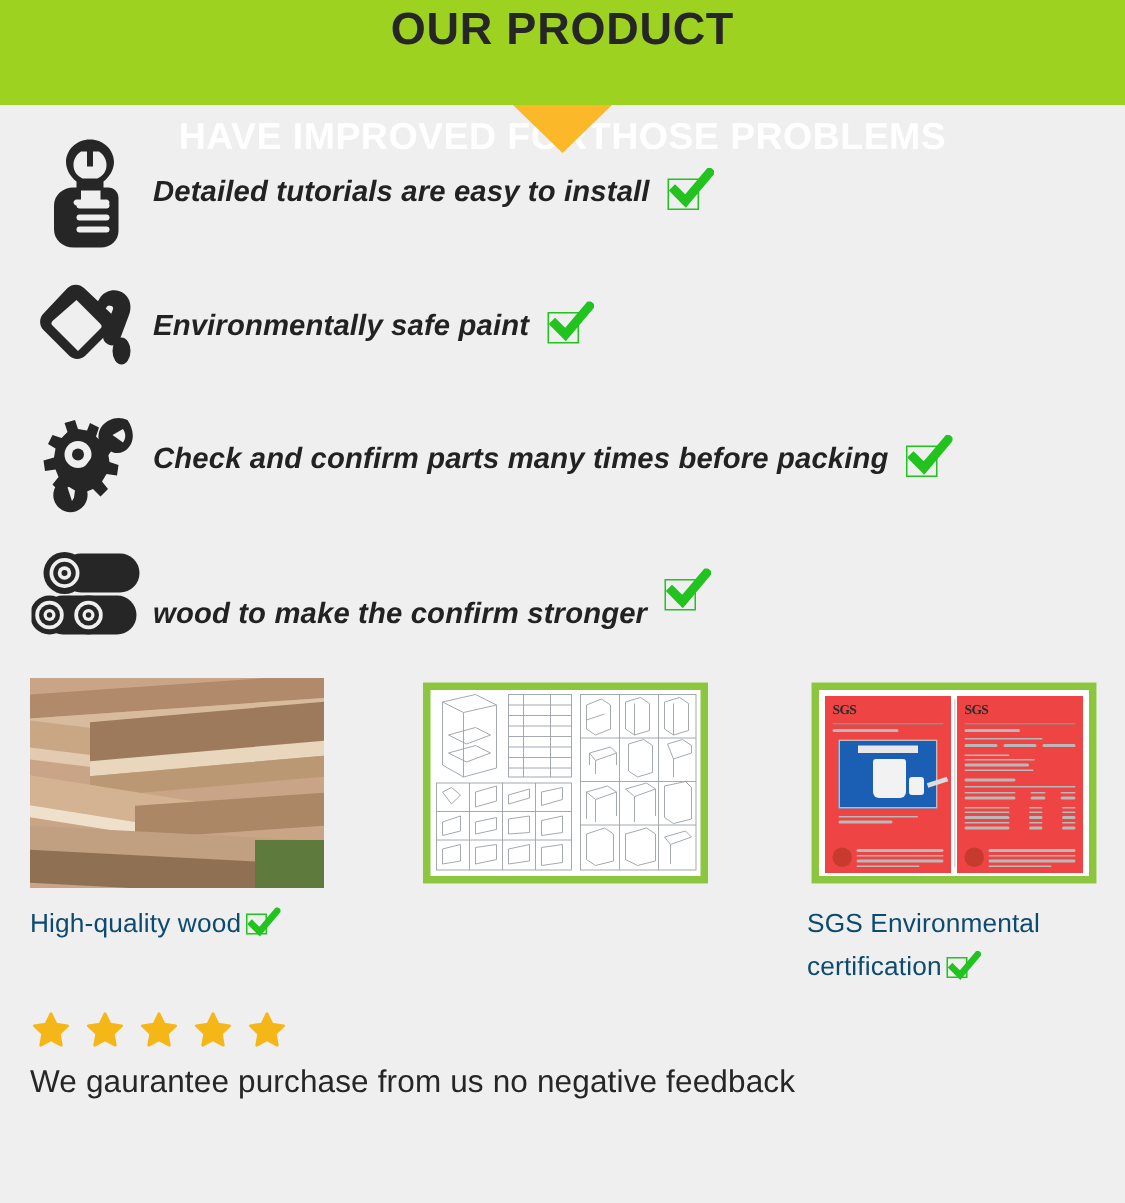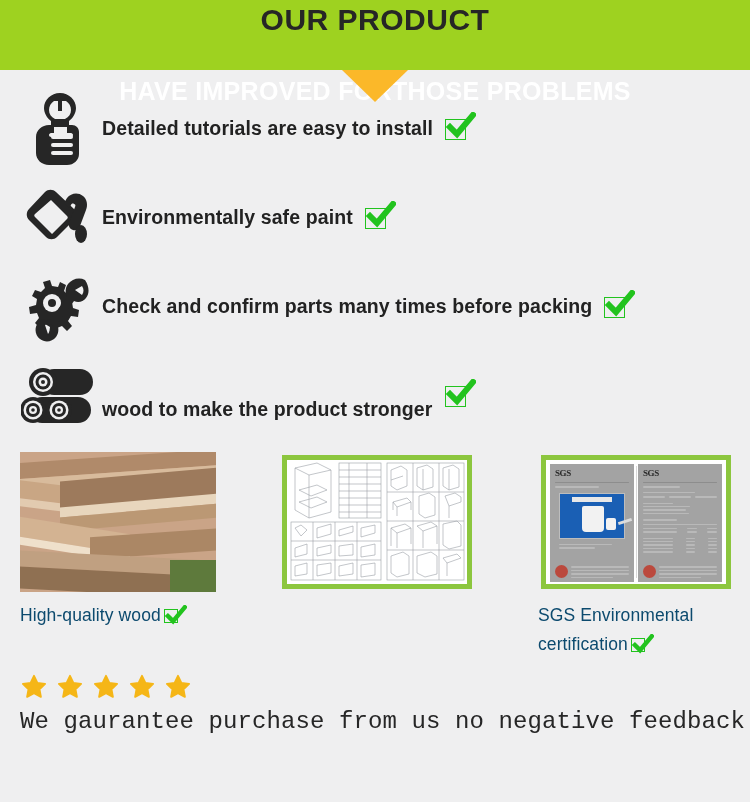--- a/index.html
+++ b/index.html
@@ -34,21 +34,21 @@
     border-left: 33px solid transparent;
     border-right: 33px solid transparent;
     border-top: 32px solid #fbb829;
     z-index: 3;
   }
 
   
   .features { position: relative; padding: 14px 0 0 0; }
   .frow {
     display: flex; align-items: center;
-    height: 89px; padding-left: 18px;
+    height: 89px; padding-left: 18px; font-style: italic;
   }
   .ficon { width: 84px; flex: 0 0 84px; display: flex; align-items: center; justify-content: center; }
   .ficon svg { display: block; }
   .ftext {
     font-size: 19.5px; font-weight: 700; color: #222;
     line-height: 25px; letter-spacing: .1px;
     display: flex; align-items: center; gap: 12px;
   }
   .ftext.two-line { line-height: 26px; }
   .ftxt-wrap { max-width: 500px; }
@@ -78,21 +78,21 @@
   .sheet {
     width: 190px; height: 134px; margin: 3px 0 0 3px;
     border: 5px solid #8cc63e; background: #fff; position: relative; overflow: hidden;
   }
   .sheet-inner { position: absolute; inset: 0; }
   
   .cert {
     width: 190px; height: 134px; margin: 3px 0 0 3px;
     border: 5px solid #8cc63e; background: #fff; position: relative; overflow: hidden;
   }
-  .cert-page { position: absolute; top: 4px; height: 118px; width: 84px; background: #a3a3a3; }
+  .cert-page { position: absolute; top: 4px; height: 118px; width: 84px; background: #ef4444; }
   .cert-divider { position:absolute; top:6px; bottom:6px; left:50%; width:1px; background:#d8d8d8; }
   .sgs-logo { font-size: 9px; font-weight: 800; color: #2b2b2b; letter-spacing: -.4px; font-family: "Liberation Serif", serif; }
   .cline { background: #b9b9b9; height: 1.4px; border-radius: 1px; }
   .cline.dark { background: #8d8d8d; }
   .seal { width: 13px; height: 13px; border-radius: 50%; background: #c0392b; opacity: .85; }
   .cphoto { background: #1a5fb4; border: 1px solid #bdbdbd; position: relative; }
   .cbucket { position: absolute; background: #f2f2f2; border-radius: 2px; }
 
   .caption {
     margin-top: 9px;
@@ -100,22 +100,22 @@
     line-height: 29px; letter-spacing: .1px;
   }
   .caption .mini { position: relative; display: inline-block; width: 17px; height: 15px; vertical-align: -2px; margin-left: 3px; }
   .caption .mini .box { position: absolute; left: 0; top: 1px; width: 14px; height: 14px; border: 1.2px solid #22c31e; }
   .caption .mini svg { position: absolute; left: 1px; top: -3px; }
 
   
   .footer { padding: 14px 0 0 20px; }
   .stars { display: flex; gap: 8px; margin-bottom: 4px; }
   .guarantee {
-    font-size: 24px; color: #262626; font-weight: 400;
-    line-height: 34px; letter-spacing: .1px; font-family: Liberation Mono, monospace;
+    font-size: 21px; color: #262626; font-weight: 400;
+    line-height: 34px; letter-spacing: .1px;
   }
 </style>
 </head>
 <body>
 
 <div class="page">
 
   <div class="banner">
     <div class="banner-title">OUR PRODUCT</div>
     <div class="banner-sub">HAVE IMPROVED FORTHOSE PROBLEMS</div>
@@ -202,21 +202,21 @@
           <circle cx="38" cy="43" r="13" fill="#262626"></circle>
           <circle cx="38" cy="43" r="9.5" fill="#efeff0"></circle>
             <circle cx="38" cy="43" r="7" fill="#262626"></circle>
           <circle cx="38" cy="43" r="4" fill="#efeff0"></circle>
             <circle cx="38" cy="43" r="1.8" fill="#262626"></circle>
         </svg>
       </div>
       <div class="ftext two-line">
         <span class="ftxt-wrap">
           <br>
-          <span>wood to make the product stronger</span>
+          <span>wood to make the confirm stronger</span>
         </span>
         <span class="chk">
           <span class="box"></span>
           <svg width="30" height="30" viewBox="0 0 30 30">
               <path d="M4 15 L11 22 L27 3" stroke="#22c31e" stroke-width="6" fill="none" stroke-linecap="square"></path>
             </svg>
         </span>
       </div>
     </div>
   </div>

